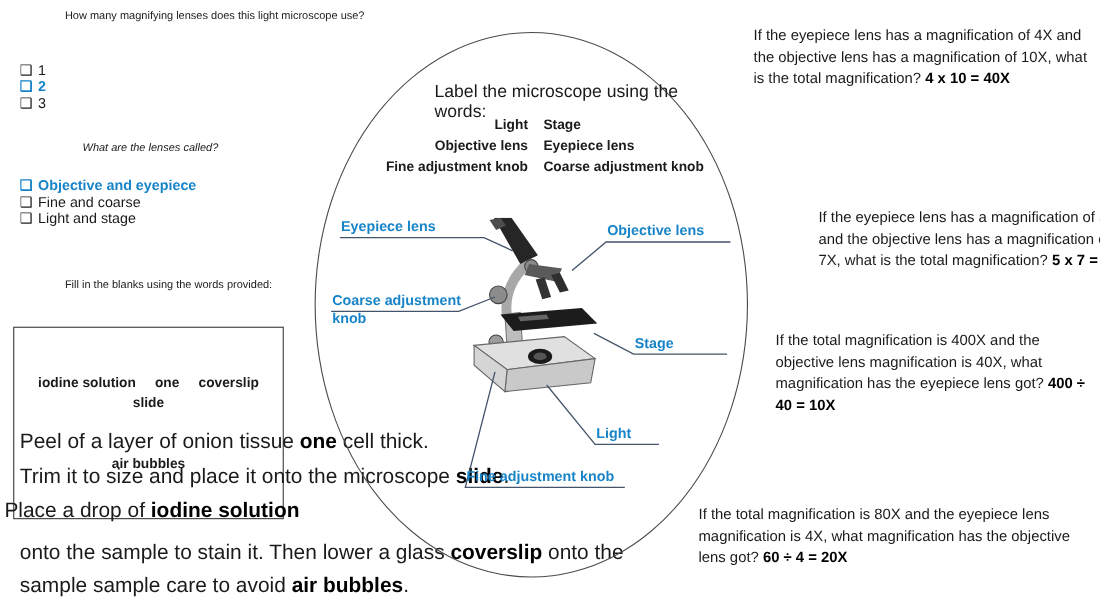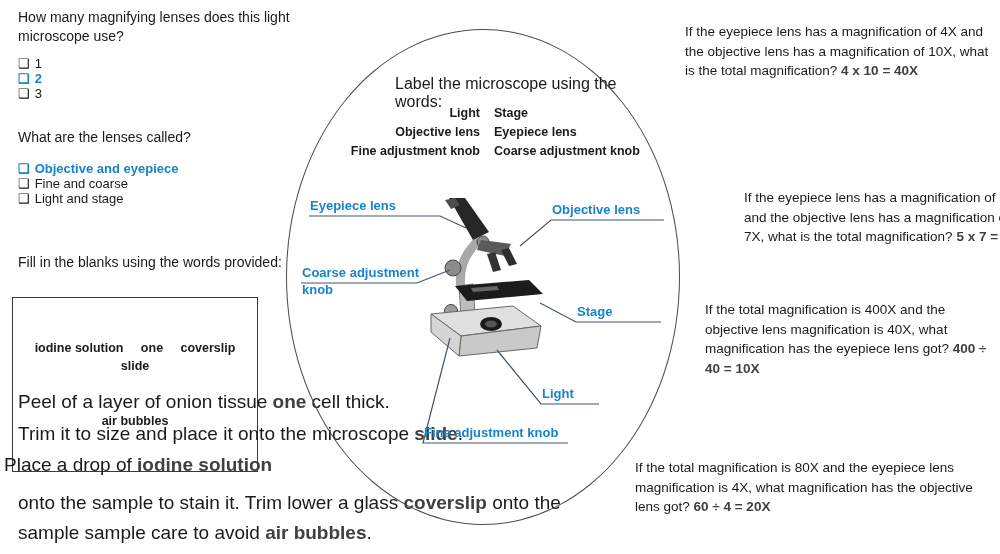--- a/index.html
+++ b/index.html
@@ -1,24 +1,24 @@
 <!DOCTYPE html>
 <html><head>
 <meta charset="utf-8">
 <style>
   * { margin:0; padding:0; box-sizing:border-box; }
   html,body { background:#ffffff; }
   body { font-family:"Liberation Sans", sans-serif; color:#1a1a1a; }
   .page { position:relative; width:1000px; height:554px; background:#fff; overflow:hidden; }
   .abs { position:absolute; }
-  .q { font-size:14px; line-height:1.38; }
+  .q { font-size:10px; line-height:1.38;margin-left:41px; }
   .opt { font-size:13px; line-height:15px; white-space:nowrap; }
   .opt .box { margin-right:5px; }
   .opt.sel { color:#1884C8; font-weight:bold; }
-  .blue { color:#404040; font-weight:bold; }
+  .blue { color:#000000; font-weight:bold; }
   .para { font-size:19px; line-height:1.35; white-space:nowrap; }
   .wordbox { border:1px solid #3a3a3a; text-align:center; font-weight:bold; font-size:12.5px; padding:5px 3px; line-height:1.45; white-space:pre-wrap; }
   .ellipse { border:1px solid #4a4a4a; border-radius:50%; }
   .instr { font-size:16px; }
   .wordcols { display:flex; gap:14px; font-weight:bold; font-size:12.5px; line-height:1.5; }
   .wordcols .c1 { width:150px; text-align:right; }
   .wordcols .c2 { width:170px; text-align:left; }
   .dlabel { color:#1884C8; font-weight:bold; font-size:13px; line-height:1.3; white-space:nowrap; }
   .rq { font-size:13.5px; line-height:1.45; }
   svg.overlay { position:absolute; left:0; top:0; pointer-events:none; }
@@ -35,21 +35,21 @@
       <span class="box">❑</span><span>1</span>
     </div>
     <div class="opt sel">
       <span class="box">❑</span><span>2</span>
     </div>
     <div class="opt">
       <span class="box">❑</span><span>3</span>
     </div>
   </div>
 
-  <div class="abs q" style="left:18px; top:128px; width:280px;">What are the lenses called?</div>
+  <div class="abs q" style="left:34px; top:128px; width:280px;font-style:italic;">What are the lenses called?</div>
 
   <div class="abs" style="left:18px; top:161px;">
     <div class="opt sel">
       <span class="box">❑</span><span>Objective and eyepiece</span>
     </div>
     <div class="opt">
       <span class="box">❑</span><span>Fine and coarse</span>
     </div>
     <div class="opt">
       <span class="box">❑</span><span>Light and stage</span>
@@ -62,21 +62,21 @@
     <div>iodine solution     one     coverslip     slide</div>
     <div>air bubbles</div>
   </div>
 
   <div class="abs para" style="left:18px; top:389px;"><span>Peel of a layer of onion tissue </span><span class="blue">one</span><span> cell thick.</span></div>
 
   <div class="abs para" style="left:18px; top:421px;"><span>Trim it to size and place it onto the microscope </span><span class="blue">slide</span><span>.</span></div>
 
   <div class="abs para" style="left:4px; top:452px;"><span>Place a drop of </span><span class="blue">iodine solution</span><span></span></div>
 
-  <div class="abs para" style="left:18px; top:490px;"><span>onto the sample to stain it. Trim lower a glass </span><span class="blue">coverslip</span><span> onto the</span></div>
+  <div class="abs para" style="left:18px; top:490px;"><span>onto the sample to stain it. Then lower a glass </span><span class="blue">coverslip</span><span> onto the</span></div>
 
   <div class="abs para" style="left:18px; top:520px;"><span>sample sample care to avoid </span><span class="blue">air bubbles</span><span>.</span></div>
 
   <div class="abs ellipse" style="left:286px; top:29px; width:394px; height:496px;"></div>
 
   <div class="abs instr" style="left:395px; top:75px; width:240px;">Label the microscope using the words:</div>
 
   <div class="abs wordcols" style="left:330px; top:104px; width:334px;">
     <div class="c1">
       <div>Light</div>

